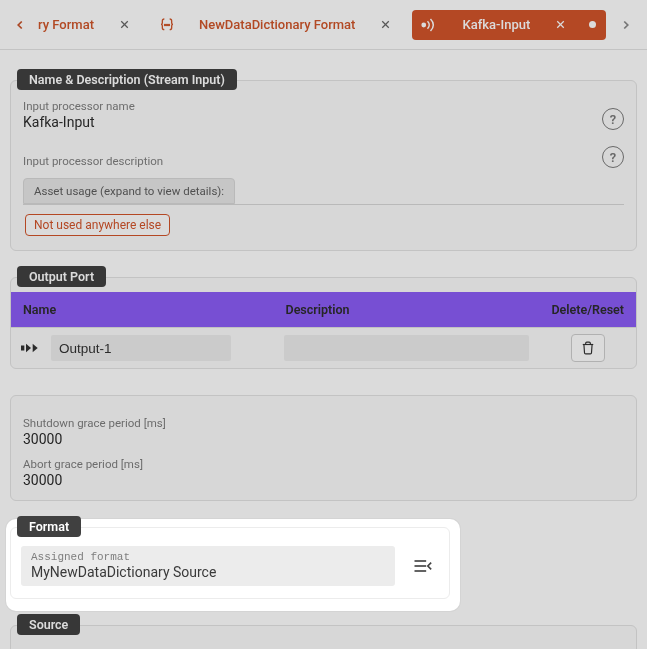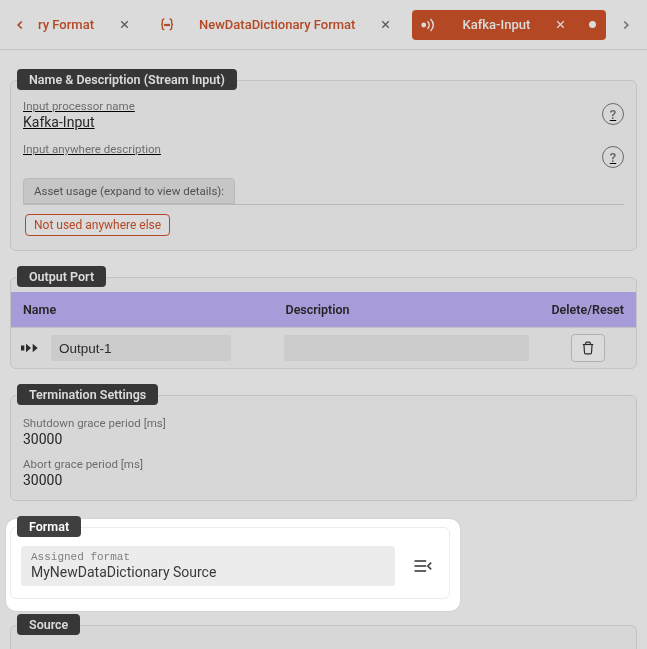--- a/index.html
+++ b/index.html
@@ -106,23 +106,22 @@
     border-radius: 4px;
     z-index: 2;
   }
   .panel-body {
     padding: 16px 12px 10px 12px;
   }
   .panel-body.tight { padding: 16px 10px 10px 10px; }
 
   .field-row {
     display: flex;
-    align-items: flex-start;
+    align-items: flex-end;
     padding: 2px 0 10px 0;
-    text-decoration: underline;
   }
   .field-label-block { flex: 1; }
   .field-small-label {
     font-size: 11.5px;
     color: #808080;
   }
   .field-value {
     font-size: 14px;
     color: #2e2e2e;
     margin-top: 1px;
@@ -168,21 +167,21 @@
     width: 100%;
     border-collapse: collapse;
     font-size: 13px;
   }
   table.port-table th {
     text-align: left;
     font-weight: 600;
     color: #2d2d2d;
     padding: 10px 12px;
     border-bottom: 1px solid #e1e1e1;
-    background: #c4b5fd;
+    background: #8b5cf6;
     font-size: 12.5px;
   }
   table.port-table th:last-child { text-align: center; width: 90px; }
   table.port-table td {
     padding: 6px 10px;
     vertical-align: middle;
   }
   .port-handle {
     color: #333;
     font-size: 13px;
@@ -338,21 +337,21 @@
     <div class="panel-body">
       <div class="field-row">
         <div class="field-label-block">
           <div class="field-small-label">Input processor name</div>
           <div class="field-value">Kafka-Input</div>
         </div>
         <div class="help-btn">?</div>
       </div>
       <div class="field-row" style="padding-bottom:6px;">
         <div class="field-label-block">
-          <div class="field-small-label">Input anywhere description</div>
+          <div class="field-small-label">Input processor description</div>
         </div>
         <div class="help-btn">?</div>
       </div>
       <div>
         <span class="expand-bar">Asset usage (expand to view details):</span>
       </div>
       <div class="chip-bar">
         <span class="chip">Not used anywhere else</span>
       </div>
     </div>
@@ -395,21 +394,20 @@
                   </svg>
               </span>
             </td>
           </tr>
         </tbody>
       </table>
     </div>
   </div>
 
   <div class="panel" style="margin-top:26px;">
-    <div class="section-head">Termination Settings</div>
     <div class="panel-body">
       <div class="term-block">
         <div class="term-label">Shutdown grace period [ms]</div>
         <div class="term-value">30000</div>
       </div>
       <div class="term-block" style="margin-bottom:2px;">
         <div class="term-label">Abort grace period [ms]</div>
         <div class="term-value">30000</div>
       </div>
     </div>

